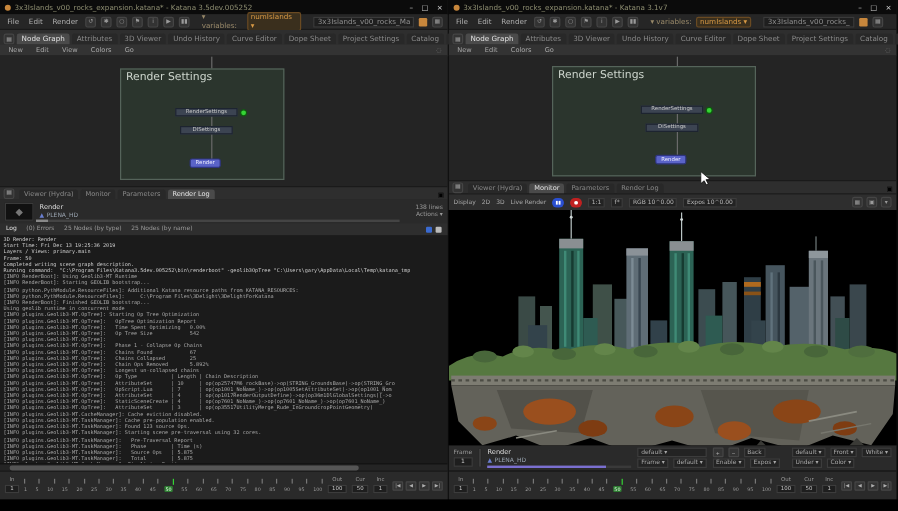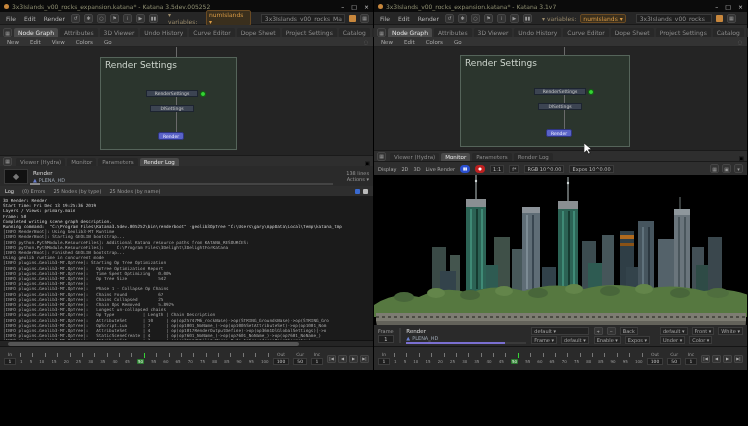--- a/index.html
+++ b/index.html
@@ -1,18 +1,18 @@
 <!DOCTYPE html>
 <html><head>
 <meta charset="utf-8">
 <style>
   * { margin:0; padding:0; box-sizing:border-box; }
   html,body { width:748px; height:426px; background:#000; overflow:hidden;
     font-family:"DejaVu Sans","Liberation Sans",sans-serif; }
-  .window { position:absolute; top:0; width:374px; height:370px; background:#2b2b2b;
+  .window { position:absolute; top:0; width:374px; height:416px; background:#2b2b2b;
     display:flex; flex-direction:column; border-right:1px solid #000; }
   #win-left { left:0; } #win-right { left:374px; }
 
   
   .titlebar { height:12px; flex:0 0 12px; background:#0b0b0b; display:flex; align-items:center;
     gap:3px; padding:0 4px; font-size:6px; color:#8f8f72; }
   .app-dot { width:5px; height:5px; border-radius:50%; background:#c8873c; flex:0 0 auto; }
   .winbtns { margin-left:auto; display:flex; gap:7px; color:#cfcfcf; font-size:6px; }
   .winbtn { cursor:default; }
 

